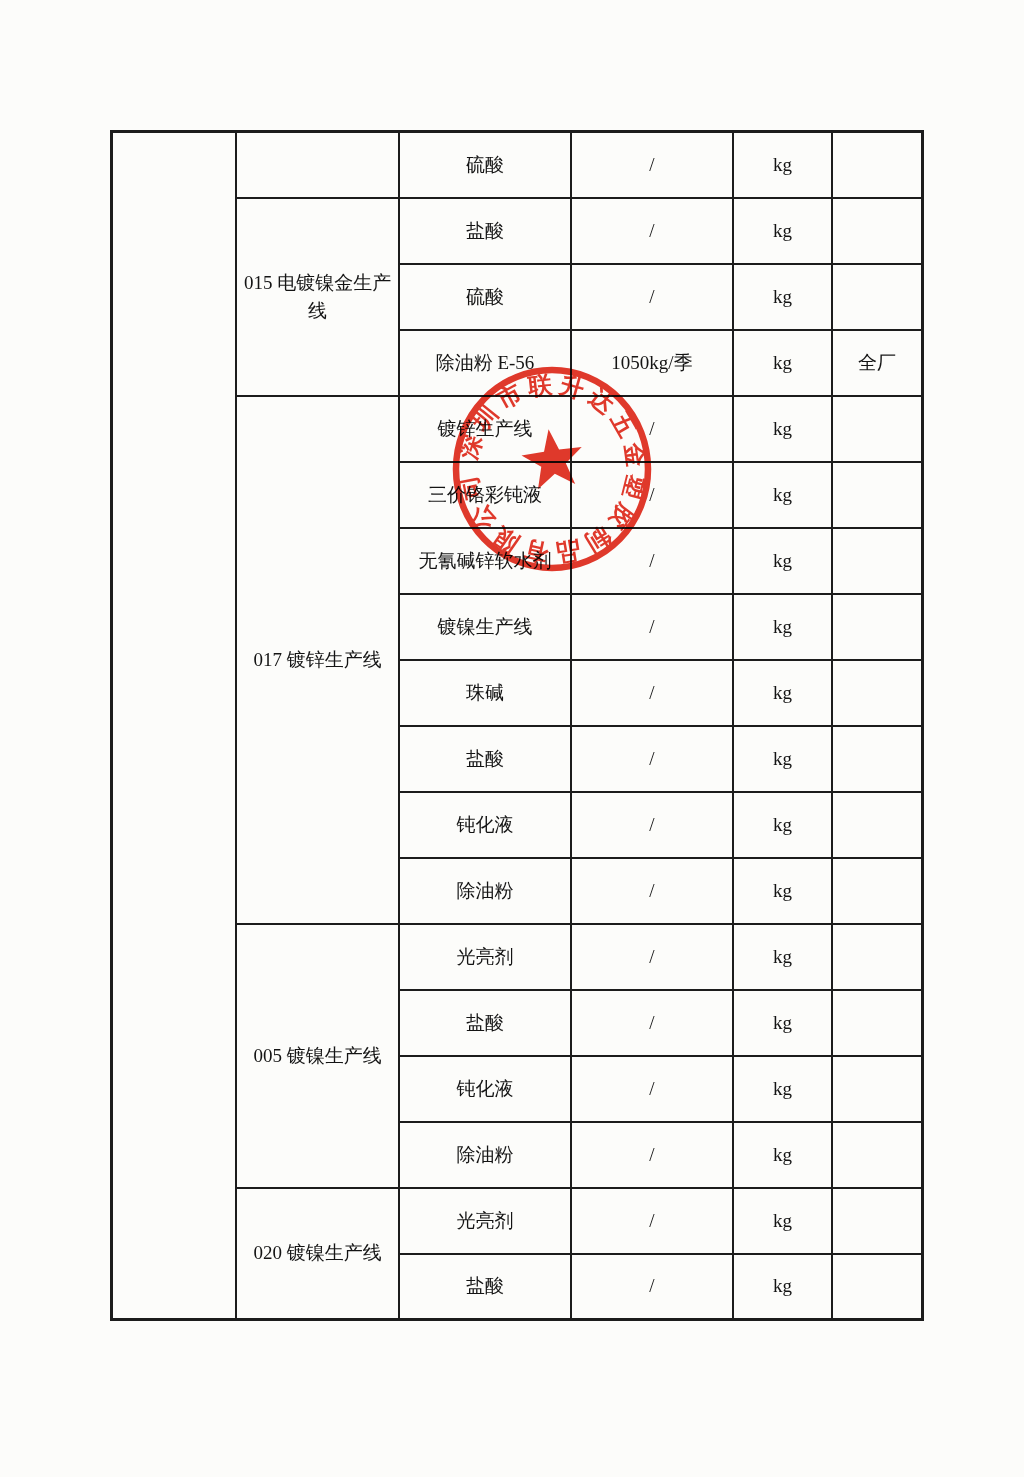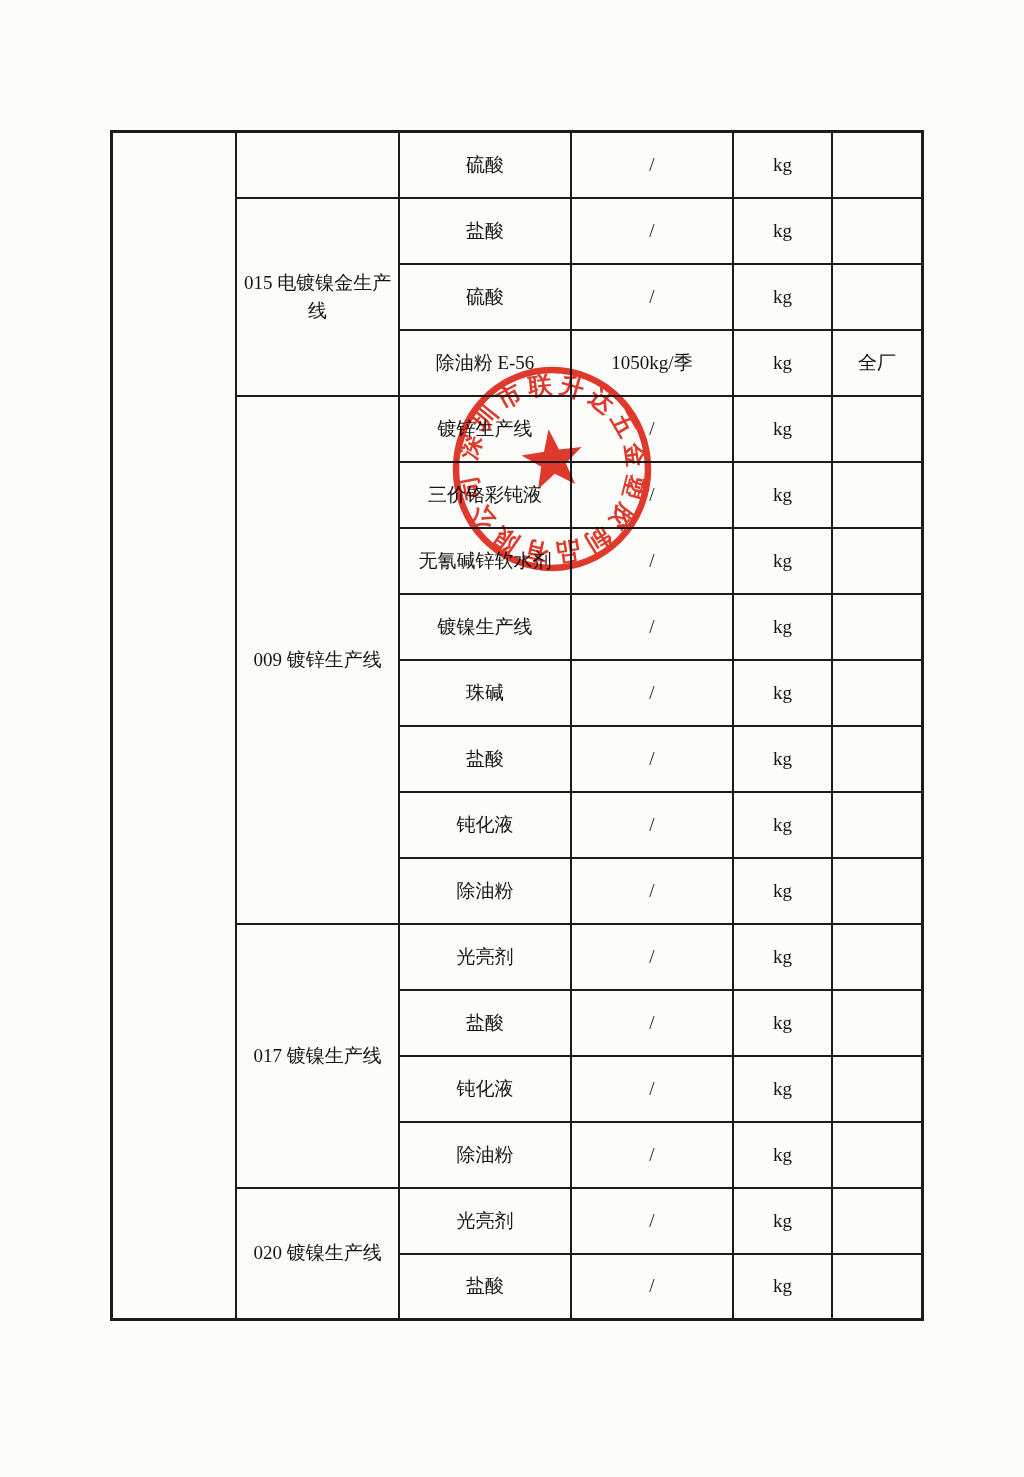--- a/index.html
+++ b/index.html
@@ -81,21 +81,21 @@
       <td class="c-rmk"></td>
     </tr>
     <tr class="r">
       <td class="c-chem">除油粉 E-56</td>
       <td class="c-qty">1050kg/季</td>
       <td class="c-unit">kg</td>
       <td class="c-rmk">全厂</td>
     </tr>
 
     <tr class="r">
-      <td class="c-line" rowspan="8">009 镀锌生产线</td>
+      <td class="c-line" rowspan="8">017 镀锌生产线</td>
       <td class="c-chem">镀锌生产线</td>
       <td class="c-qty">/</td>
       <td class="c-unit">kg</td>
       <td class="c-rmk"></td>
     </tr>
     <tr class="r">
       <td class="c-chem">三价铬彩钝液</td>
       <td class="c-qty">/</td>
       <td class="c-unit">kg</td>
       <td class="c-rmk"></td>
@@ -131,21 +131,21 @@
       <td class="c-rmk"></td>
     </tr>
     <tr class="r">
       <td class="c-chem">除油粉</td>
       <td class="c-qty">/</td>
       <td class="c-unit">kg</td>
       <td class="c-rmk"></td>
     </tr>
 
     <tr class="r">
-      <td class="c-line" rowspan="4">017 镀镍生产线</td>
+      <td class="c-line" rowspan="4">005 镀镍生产线</td>
       <td class="c-chem">光亮剂</td>
       <td class="c-qty">/</td>
       <td class="c-unit">kg</td>
       <td class="c-rmk"></td>
     </tr>
     <tr class="r">
       <td class="c-chem">盐酸</td>
       <td class="c-qty">/</td>
       <td class="c-unit">kg</td>
       <td class="c-rmk"></td>

